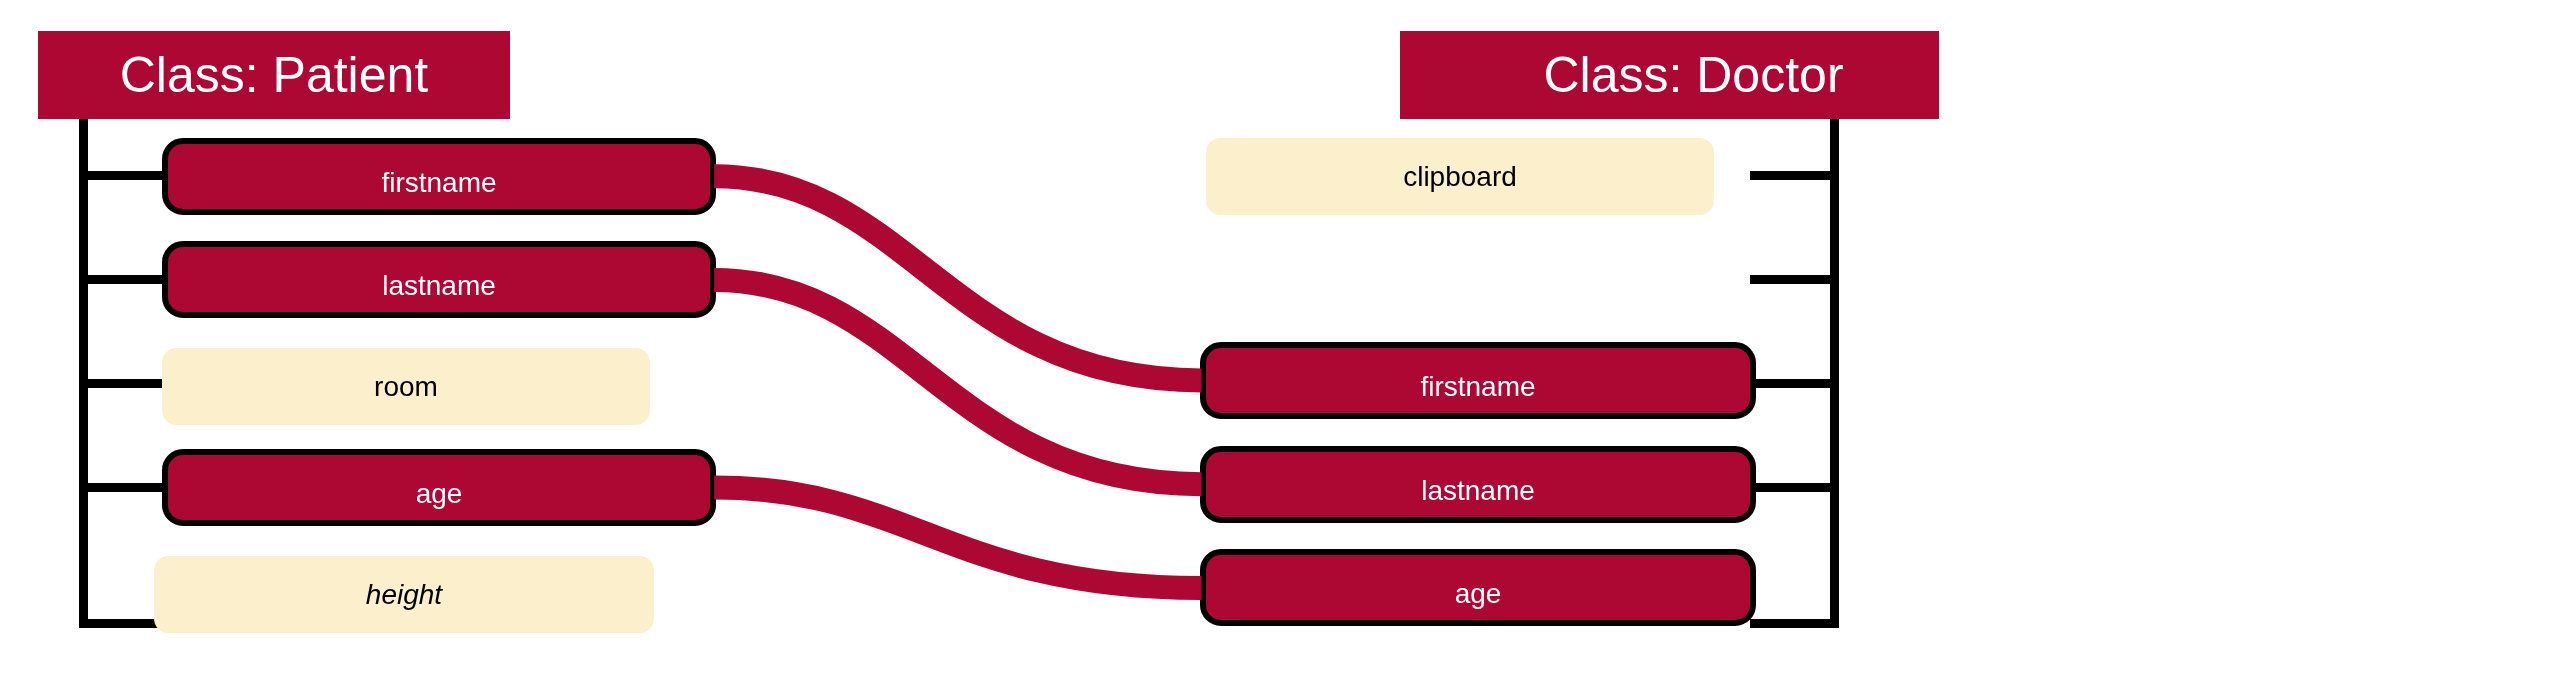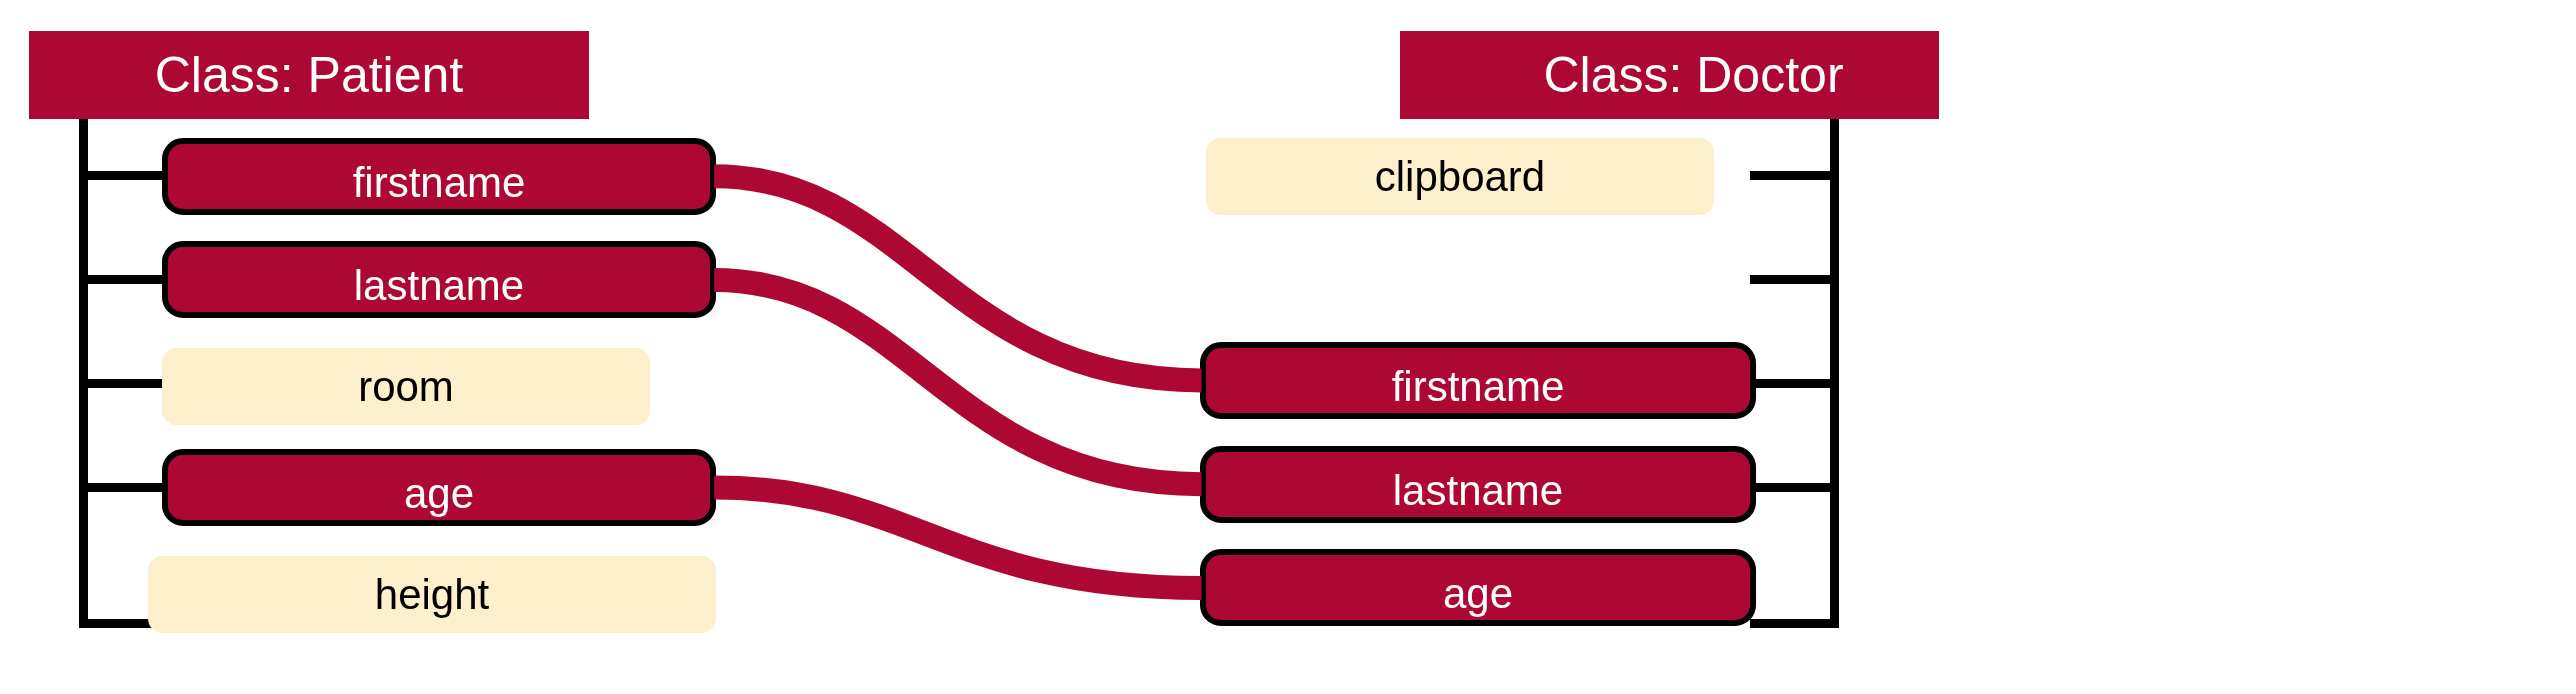--- a/index.html
+++ b/index.html
@@ -41,21 +41,21 @@
     position: absolute;
     background: #000000;
     height: 8.8px;
   }
 
   
   .attr {
     position: absolute;
     height: 77px;
     line-height: 77px;
-    font-size: 42px;
+    font-size: 28px;
     text-align: center;
     white-space: nowrap;
     box-sizing: border-box;
   }
   .attr.plain {
     background: #FCEFCB;
     color: #000000;
     border-radius: 14.5px;
   }
   .attr.matched {
@@ -126,39 +126,39 @@
     width: 290px;
     height: 14.5px;
     background: #AD0834;
   }
 </style>
 </head>
 <body>
 
 <div id="canvas">
 
-  <div class="class-header" style="left:29px; top:31px; width:560px;">Class: Patient</div>
+  <div class="class-header" style="left:38px; top:31px; width:472px;">Class: Patient</div>
 
   <div class="trunk" style="left:79px; top:119px; height:509px;"></div>
 
   <div class="branch" style="left:79px; top:171px; width:88px;"></div>
   <div class="branch" style="left:79px; top:275px; width:88px;"></div>
   <div class="branch" style="left:79px; top:379px; width:88px;"></div>
   <div class="branch" style="left:79px; top:483px; width:88px;"></div>
   <div class="branch" style="left:79px; top:619px; width:88px;"></div>
 
   <div class="attr matched" style="left:162px; top:138px; width:554px;">firstname</div>
 
   <div class="attr matched" style="left:162px; top:241px; width:554px;">lastname</div>
 
   <div class="attr plain" style="left:162px; top:348px; width:488px;">room</div>
 
   <div class="attr matched" style="left:162px; top:449px; width:554px;">age</div>
 
-  <div class="attr plain" style="left:148px; top:556px; width:568px;">height</div>
+  <div class="attr plain" style="left:154px; top:556px; width:500px;font-style:italic;">height</div>
 
   <div class="class-header" style="left:1400px; top:31px; width:491px;padding-left:48px;">Class: Doctor</div>
 
   <div class="trunk" style="left:1830px; top:119px; height:509px;"></div>
 
   <div class="branch" style="left:1750px; top:171px; width:88px;"></div>
   <div class="branch" style="left:1750px; top:275px; width:88px;"></div>
   <div class="branch" style="left:1750px; top:379px; width:88px;"></div>
   <div class="branch" style="left:1750px; top:483px; width:88px;"></div>
   <div class="branch" style="left:1750px; top:619px; width:88px;"></div>

